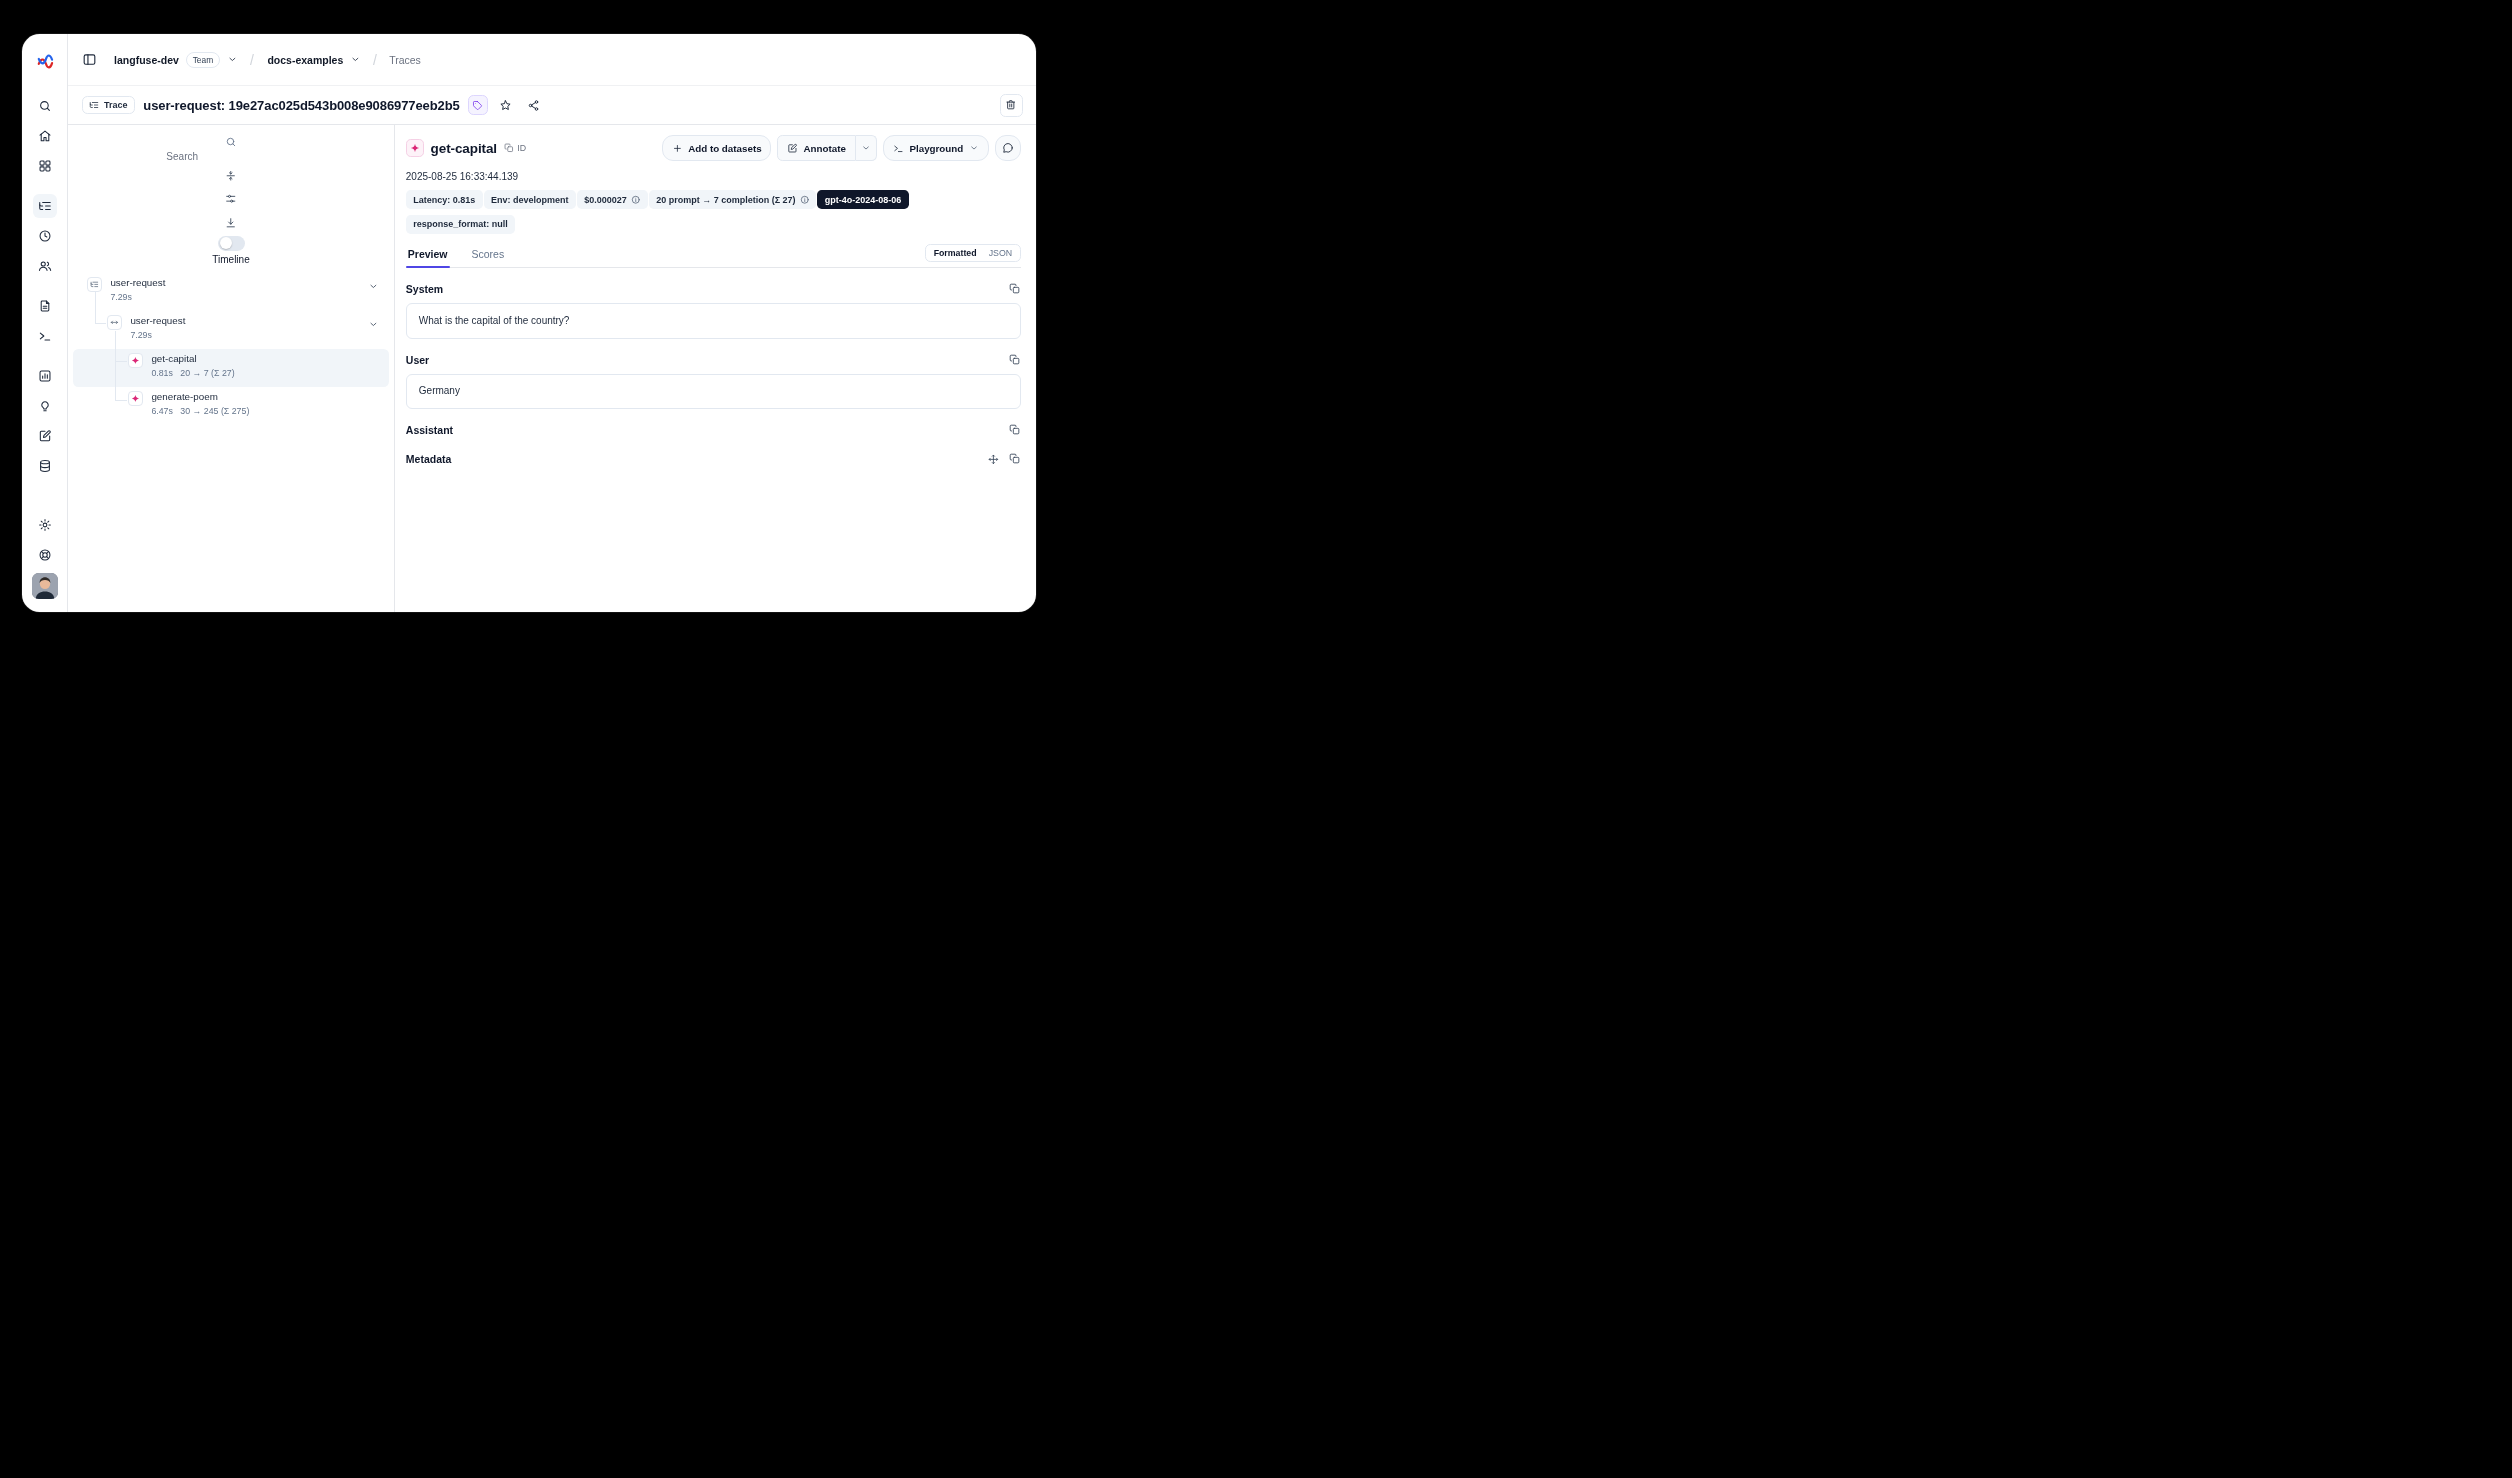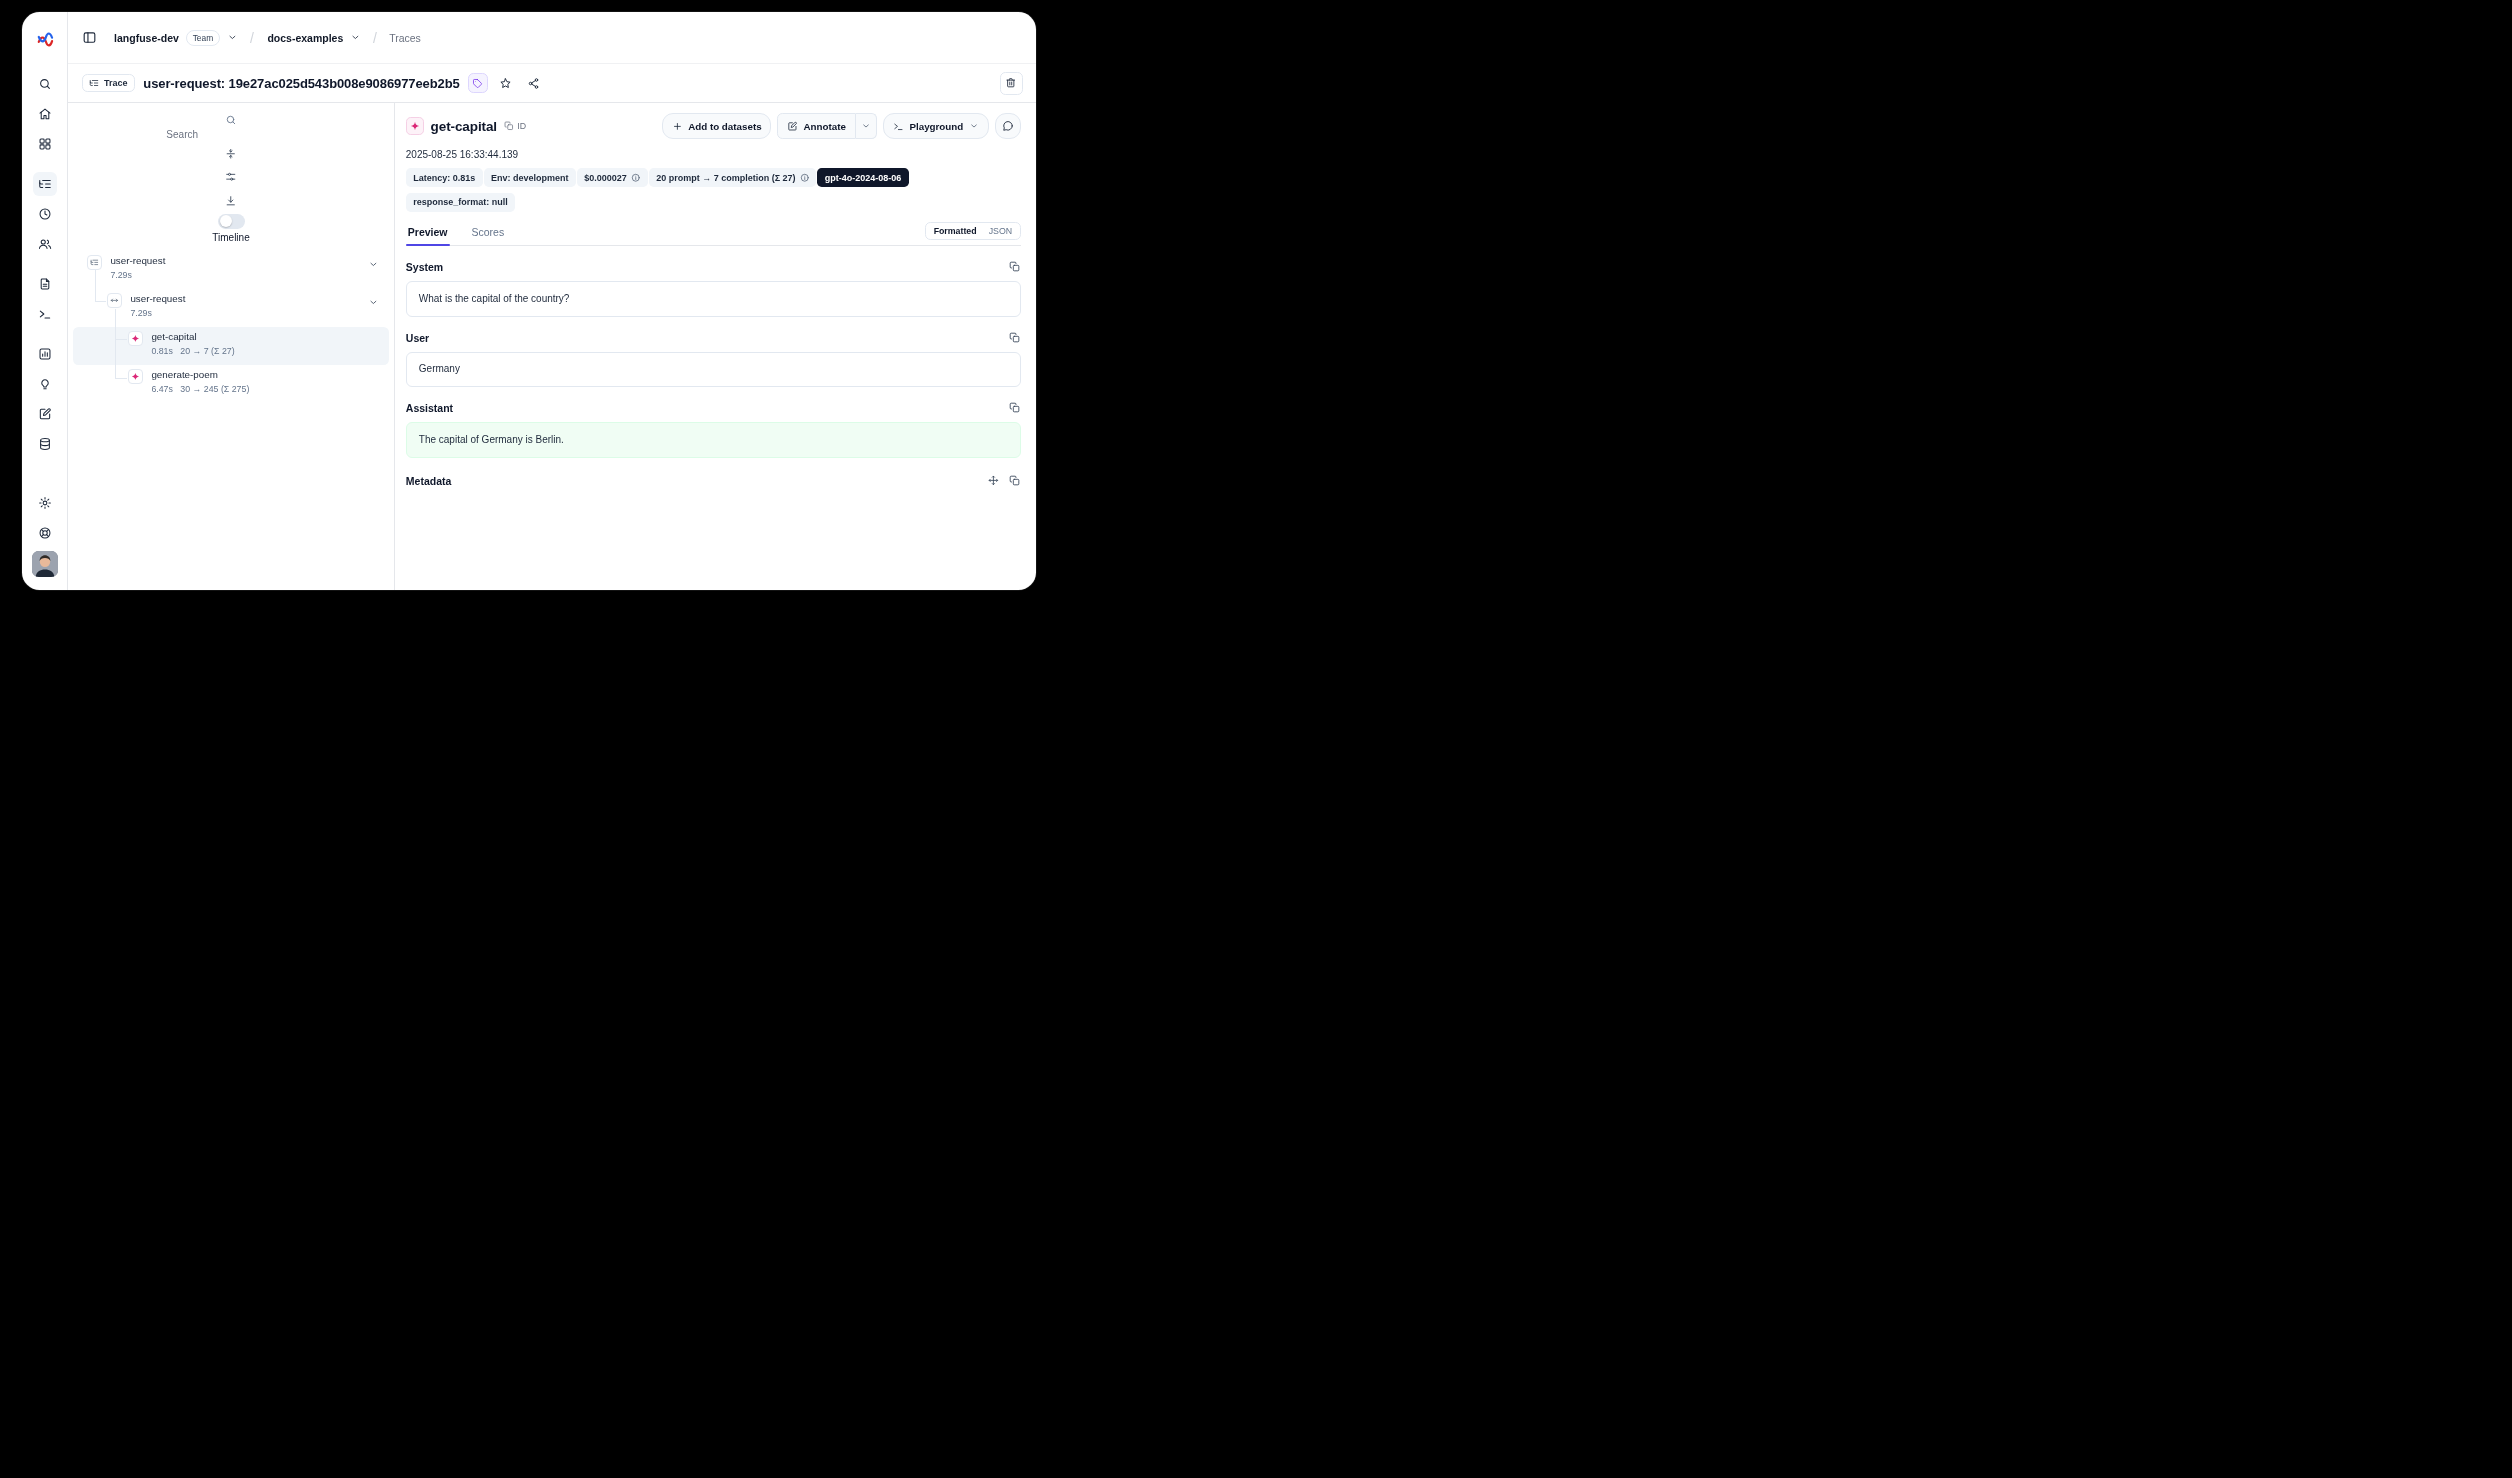--- a/index.html
+++ b/index.html
@@ -1,19 +1,19 @@
 <!DOCTYPE html>
 <html style="font-size:10.8px"><head>
 <meta charset="utf-8">
 <style>
   *{box-sizing:border-box;margin:0;padding:0;}
   html,body{background:#000;}
   body{font-family:"Liberation Sans","DejaVu Sans",sans-serif;-webkit-font-smoothing:antialiased;}
   .stage{position:relative;width:1059px;height:623px;background:#000;overflow:hidden;}
-  .window{position:absolute;left:22px;top:12px;width:1014px;height:578px;background:#fff;border-radius:17.6px;overflow:hidden;display:flex;box-shadow:0 0 0 0.7px #1a1a1a;}
+  .window{position:absolute;left:22px;top:34px;width:1014px;height:578px;background:#fff;border-radius:17.6px;overflow:hidden;display:flex;box-shadow:0 0 0 0.7px #1a1a1a;}
   .ic{fill:none;stroke:currentColor;stroke-width:1.8;stroke-linecap:round;stroke-linejoin:round;display:block;}
 
   
   .rail{flex:0 0 46px;border-right:0.7px solid #e5e7eb;display:flex;flex-direction:column;align-items:center;padding:15px 0 13.5px;}
   .logo{width:23px;height:23px;display:flex;align-items:center;justify-content:center;margin-bottom:12px;cursor:pointer;}
   .logo svg{width:20px;height:20px;}
   .ricon{width:24px;height:24px;border:0;background:transparent;border-radius:6px;display:flex;align-items:center;justify-content:center;color:#1e293b;cursor:pointer;margin-top:6px;}
   .ricon svg{width:14px;height:14px;}
   .ricon.gap{margin-top:16px;}
   .ricon.active{background:#f1f5f9;}
@@ -645,21 +645,20 @@
             <div class="sec-box">Germany</div>
 
             <div class="sec-head">
               <h3 class="sec-title">Assistant</h3>
               <button class="cbtn">
                   <svg class="ic" viewBox="0 0 17 17" width="11.5" height="11.5">
                     <use href="#i-copy"></use>
                   </svg>
                 </button>
             </div>
-            <div class="sec-box assistant">The capital of Germany is Berlin.</div>
 
 
             <div class="meta-head">
               <h3 class="meta-title">Metadata</h3>
               <div class="meta-icons">
                 <button class="cbtn">
                     <svg class="ic" style="width:10.8px;height:10.8px" viewBox="0 0 16 16" width="10.8" height="10.8">
                       <use href="#i-move"></use>
                     </svg>
                   </button>

